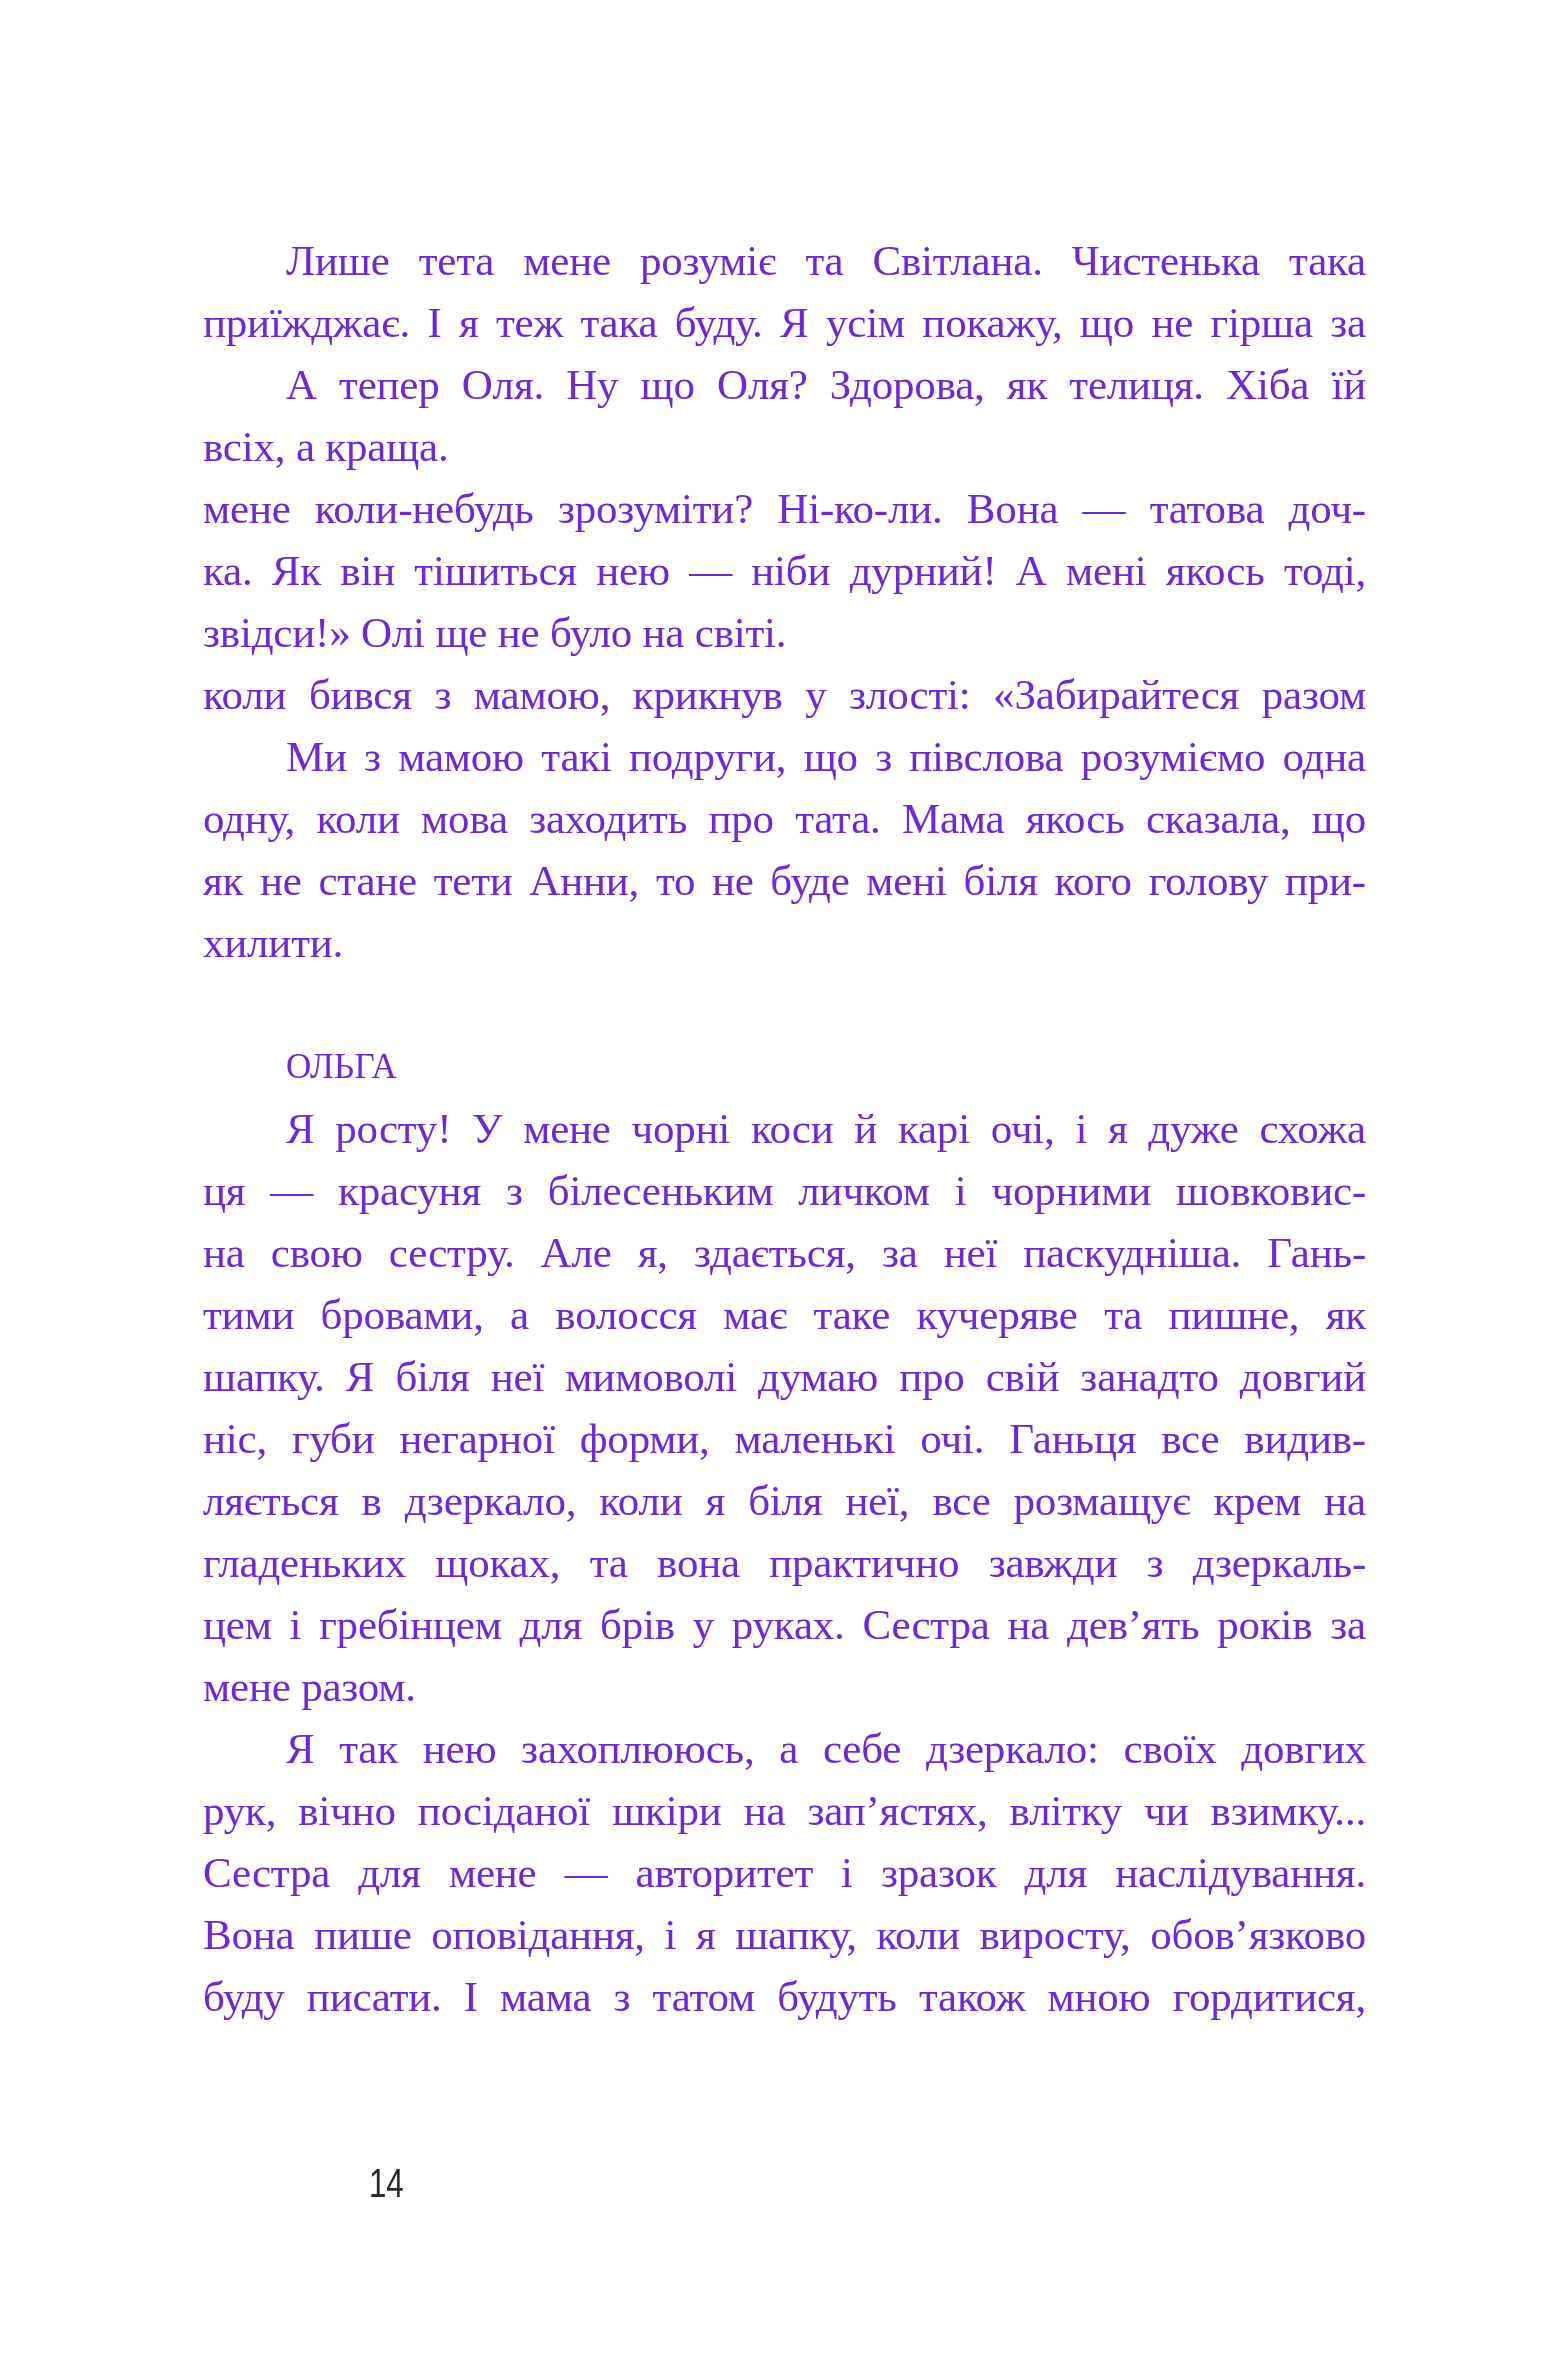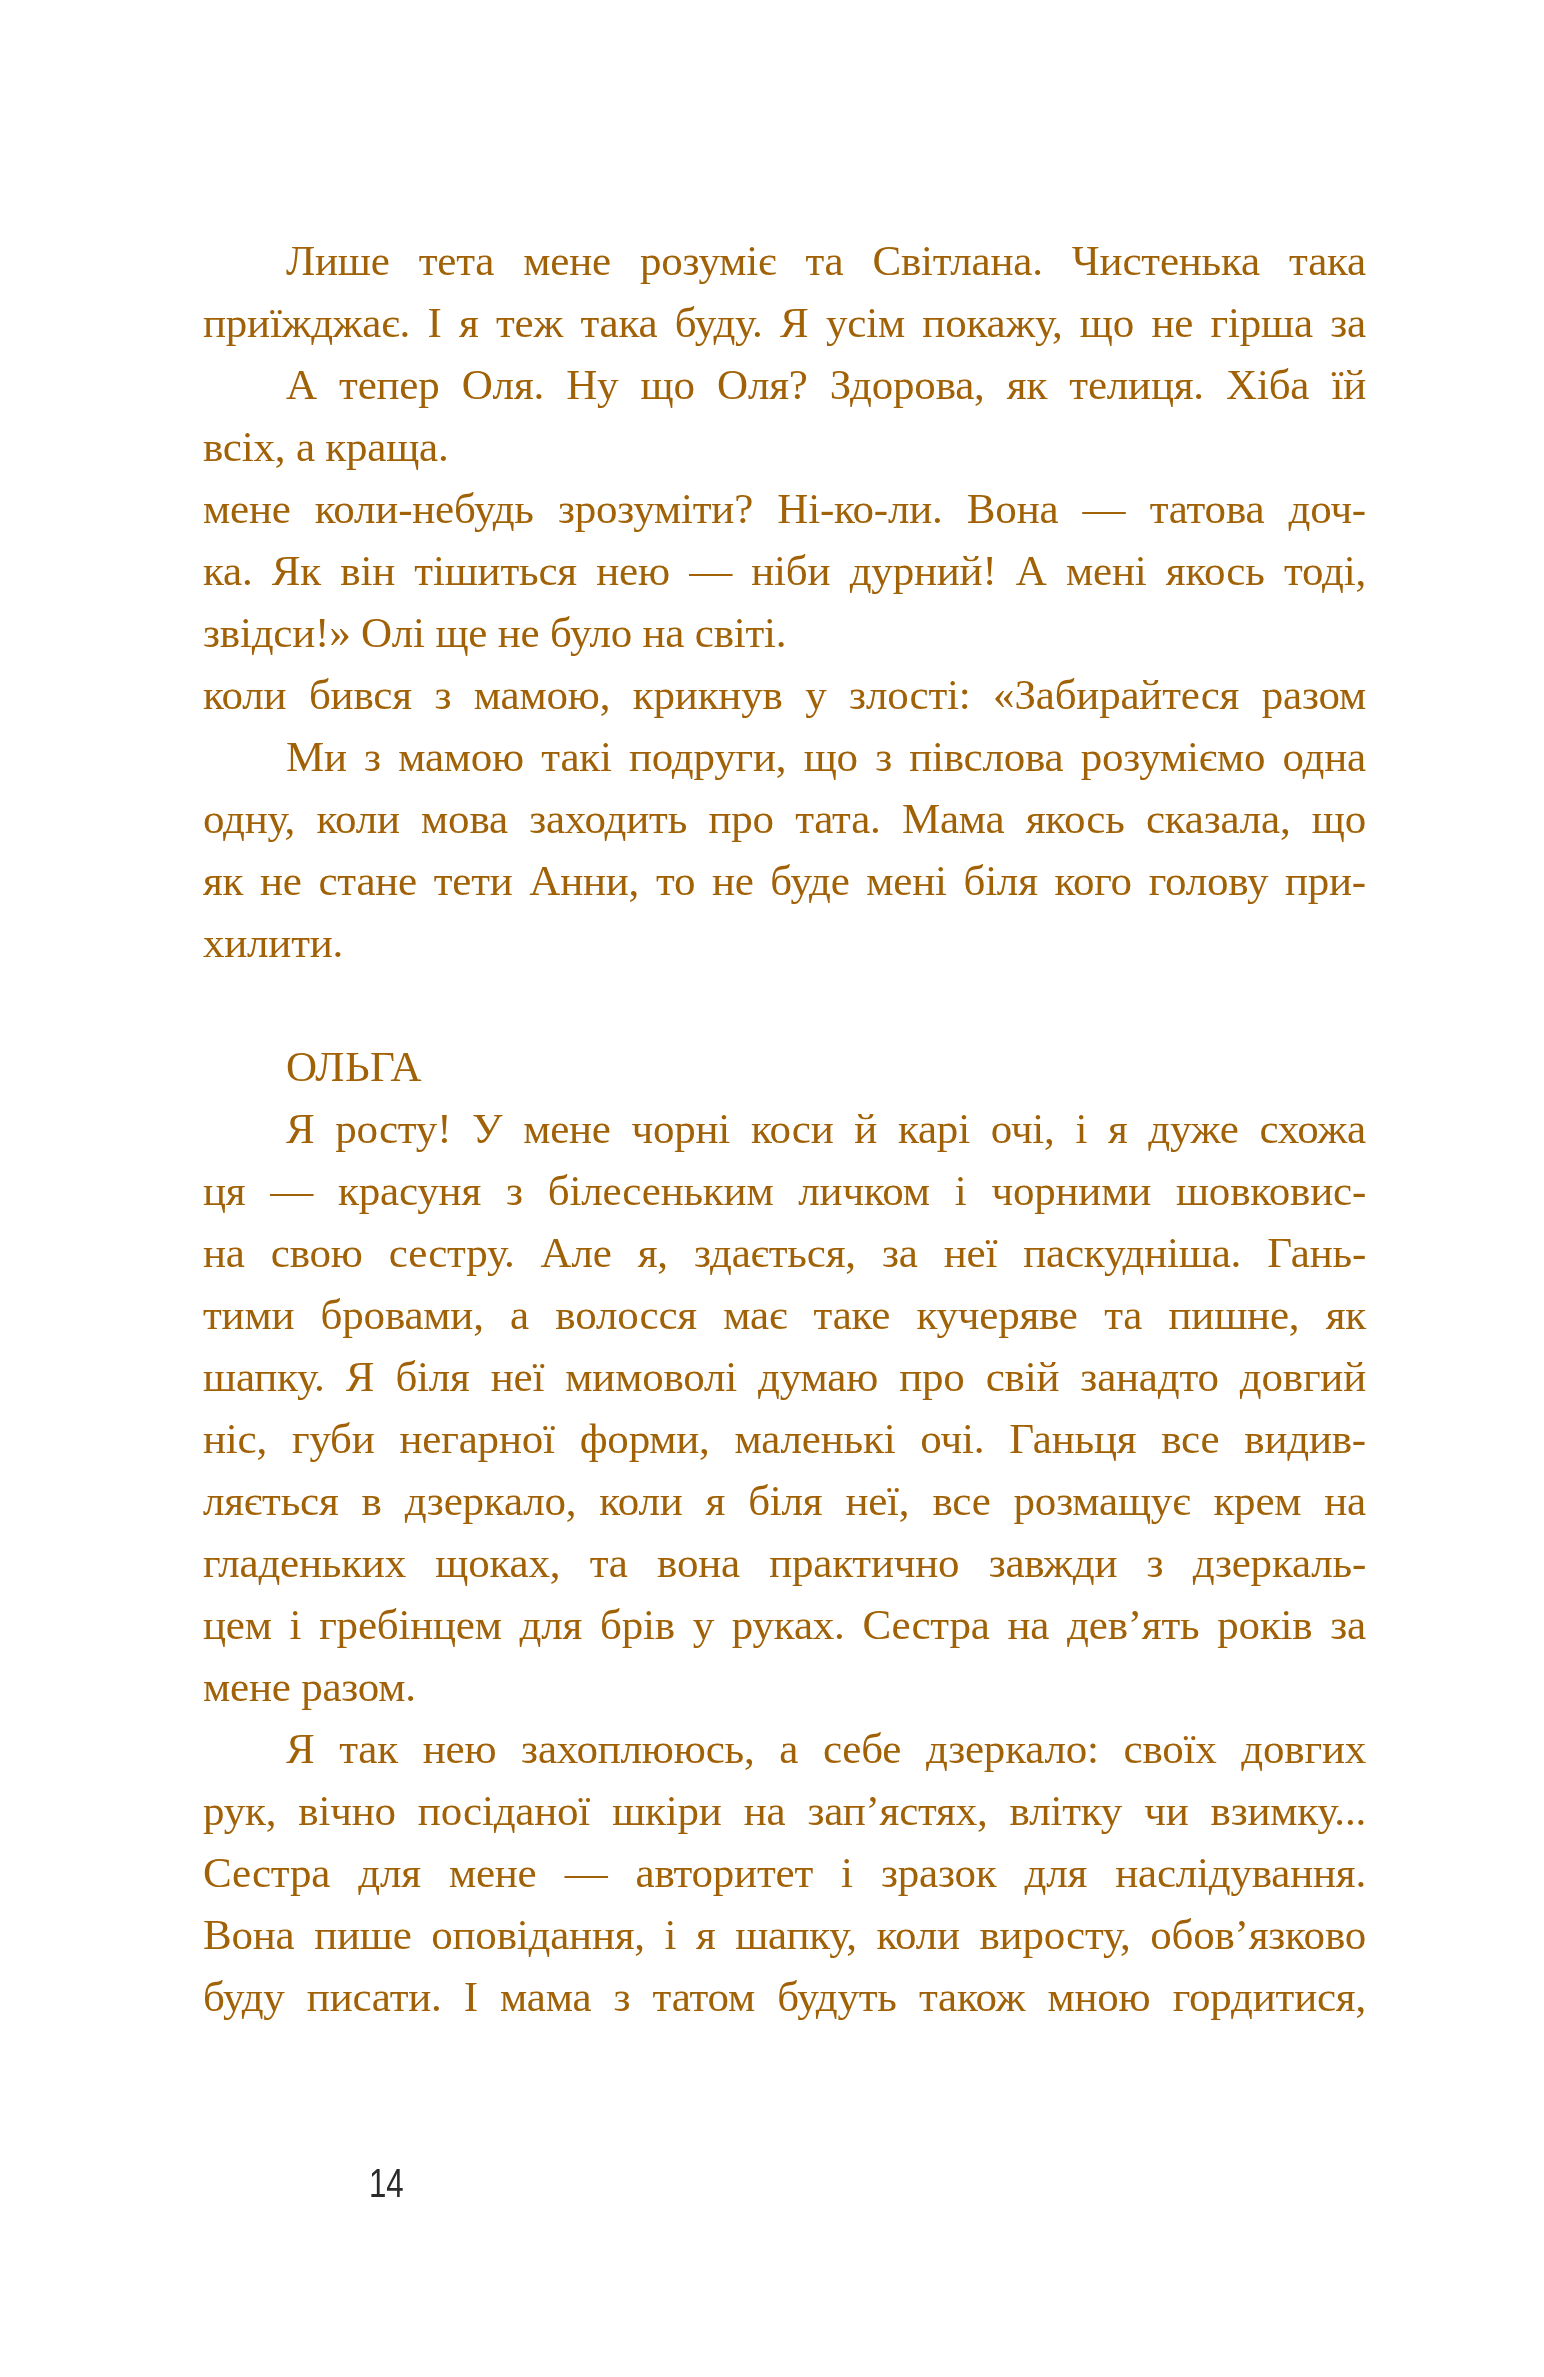--- a/index.html
+++ b/index.html
@@ -22,21 +22,21 @@
     background: #ffffff;
   }
   .text-block {
     position: absolute;
     left: 203px;
     top: 230px;
     width: 1163px;
     font-family: "Liberation Serif", "DejaVu Serif", serif;
     font-size: 43px;
     line-height: 62px;
-    color: #a16207;
+    color: #6d28d9;
   }
   .line {
     display: block;
     height: 62px;
     white-space: nowrap;
     overflow: visible;
     text-align: justify;
     text-align-last: justify;
     letter-spacing: -0.2px;
   }
@@ -51,21 +51,21 @@
     height: 62px;
   }
   
   .line.just {
     white-space: normal;
   }
   .heading {
     display: block;
     height: 62px;
     padding-left: 83px;
-    font-size: 43px;
+    font-size: 35px;
     letter-spacing: 0.4px;
   }
   .page-number {
     position: absolute;
     left: 369px;
     top: 2163px;
     font-family: "Liberation Sans", "DejaVu Sans", sans-serif;
     font-size: 40px;
     line-height: 40px;
     color: #2a2a2a;

